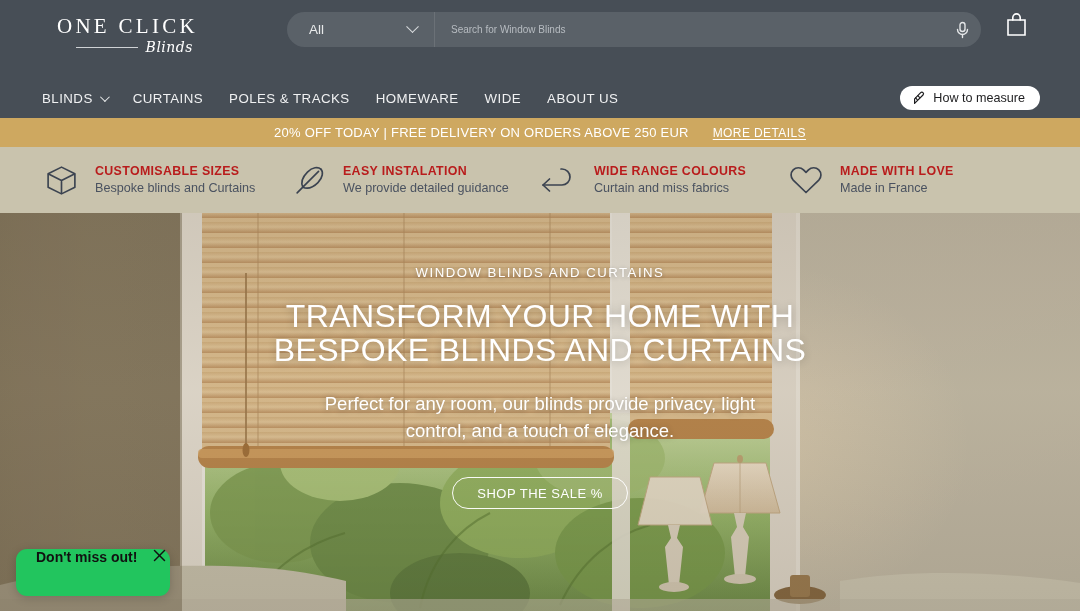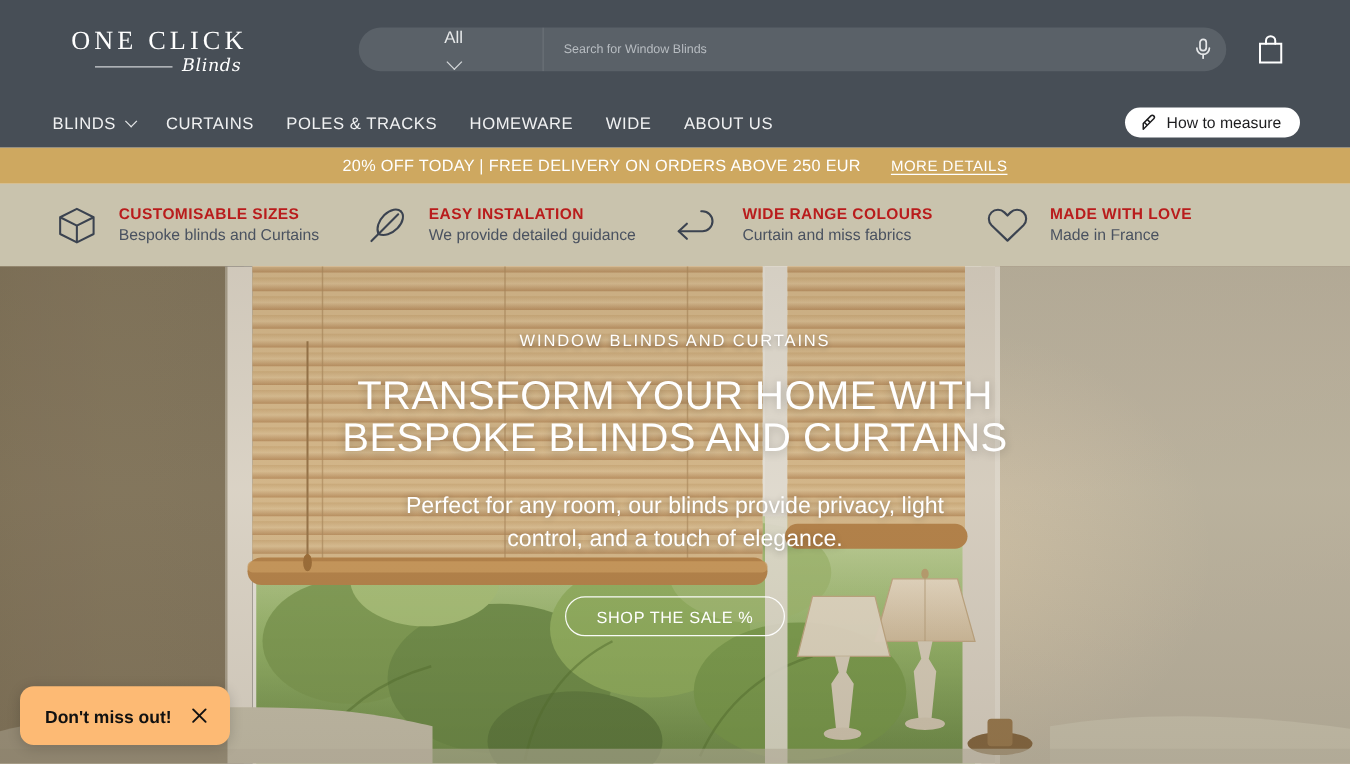--- a/index.html
+++ b/index.html
@@ -12,22 +12,22 @@
 
   
   .header {
     background:#474e56;
     height:118px;
     position:relative;
   }
   .header-top {
     height:78px;
     display:flex;
-    align-items:center;
-    padding:0 40px 0 40px;
+    align-items:flex-start;
+    padding:12px 40px 0 40px;
   }
   .logo {
     width:175px;
     color:#fff;
     user-select:none;
     padding-top:4px;
   }
   .logo-main {
     font-family:"Liberation Serif", serif;
     font-size:21px;
@@ -72,21 +72,20 @@
     display:flex;
     align-items:center;
     justify-content:space-between;
     width:148px;
     height:100%;
     padding:0 17px 0 22px;
     color:#e7e9ea;
     font-size:13.5px;
     border-right:1px solid #6b7177;
     cursor:pointer;
-    flex-direction:column;
   }
   .chev {
     display:inline-block;
     width:9px; height:9px;
     border-right:1.6px solid #d7dadc;
     border-bottom:1.6px solid #d7dadc;
     transform:rotate(45deg) translate(-2px,-2px);
   }
   .search-input {
     flex:1;
@@ -283,27 +282,27 @@
     color:#fff;
     border:1.4px solid rgba(255,255,255,.95);
     padding:0 24px;
   }
 
   
   .toast {
     position:absolute;
     left:16px; bottom:15px;
     z-index:20;
-    background:#fdba74;
+    background:#22c55e;
     border-radius:11px;
     height:47px;
     display:flex;
-    align-items:center;
+    align-items:flex-start;
     gap:16px;
-    padding:0 18px 0 20px;
+    padding:0 4px 0 20px;
     box-shadow:0 2px 10px rgba(0,0,0,.18);
   }
   .toast-text { font-size:14px; color:#111; font-weight:bold; }
   .toast-close { cursor:pointer; display:flex; align-items:center; }
 </style>
 </head>
 <body>
 
 <div class="header">
 

